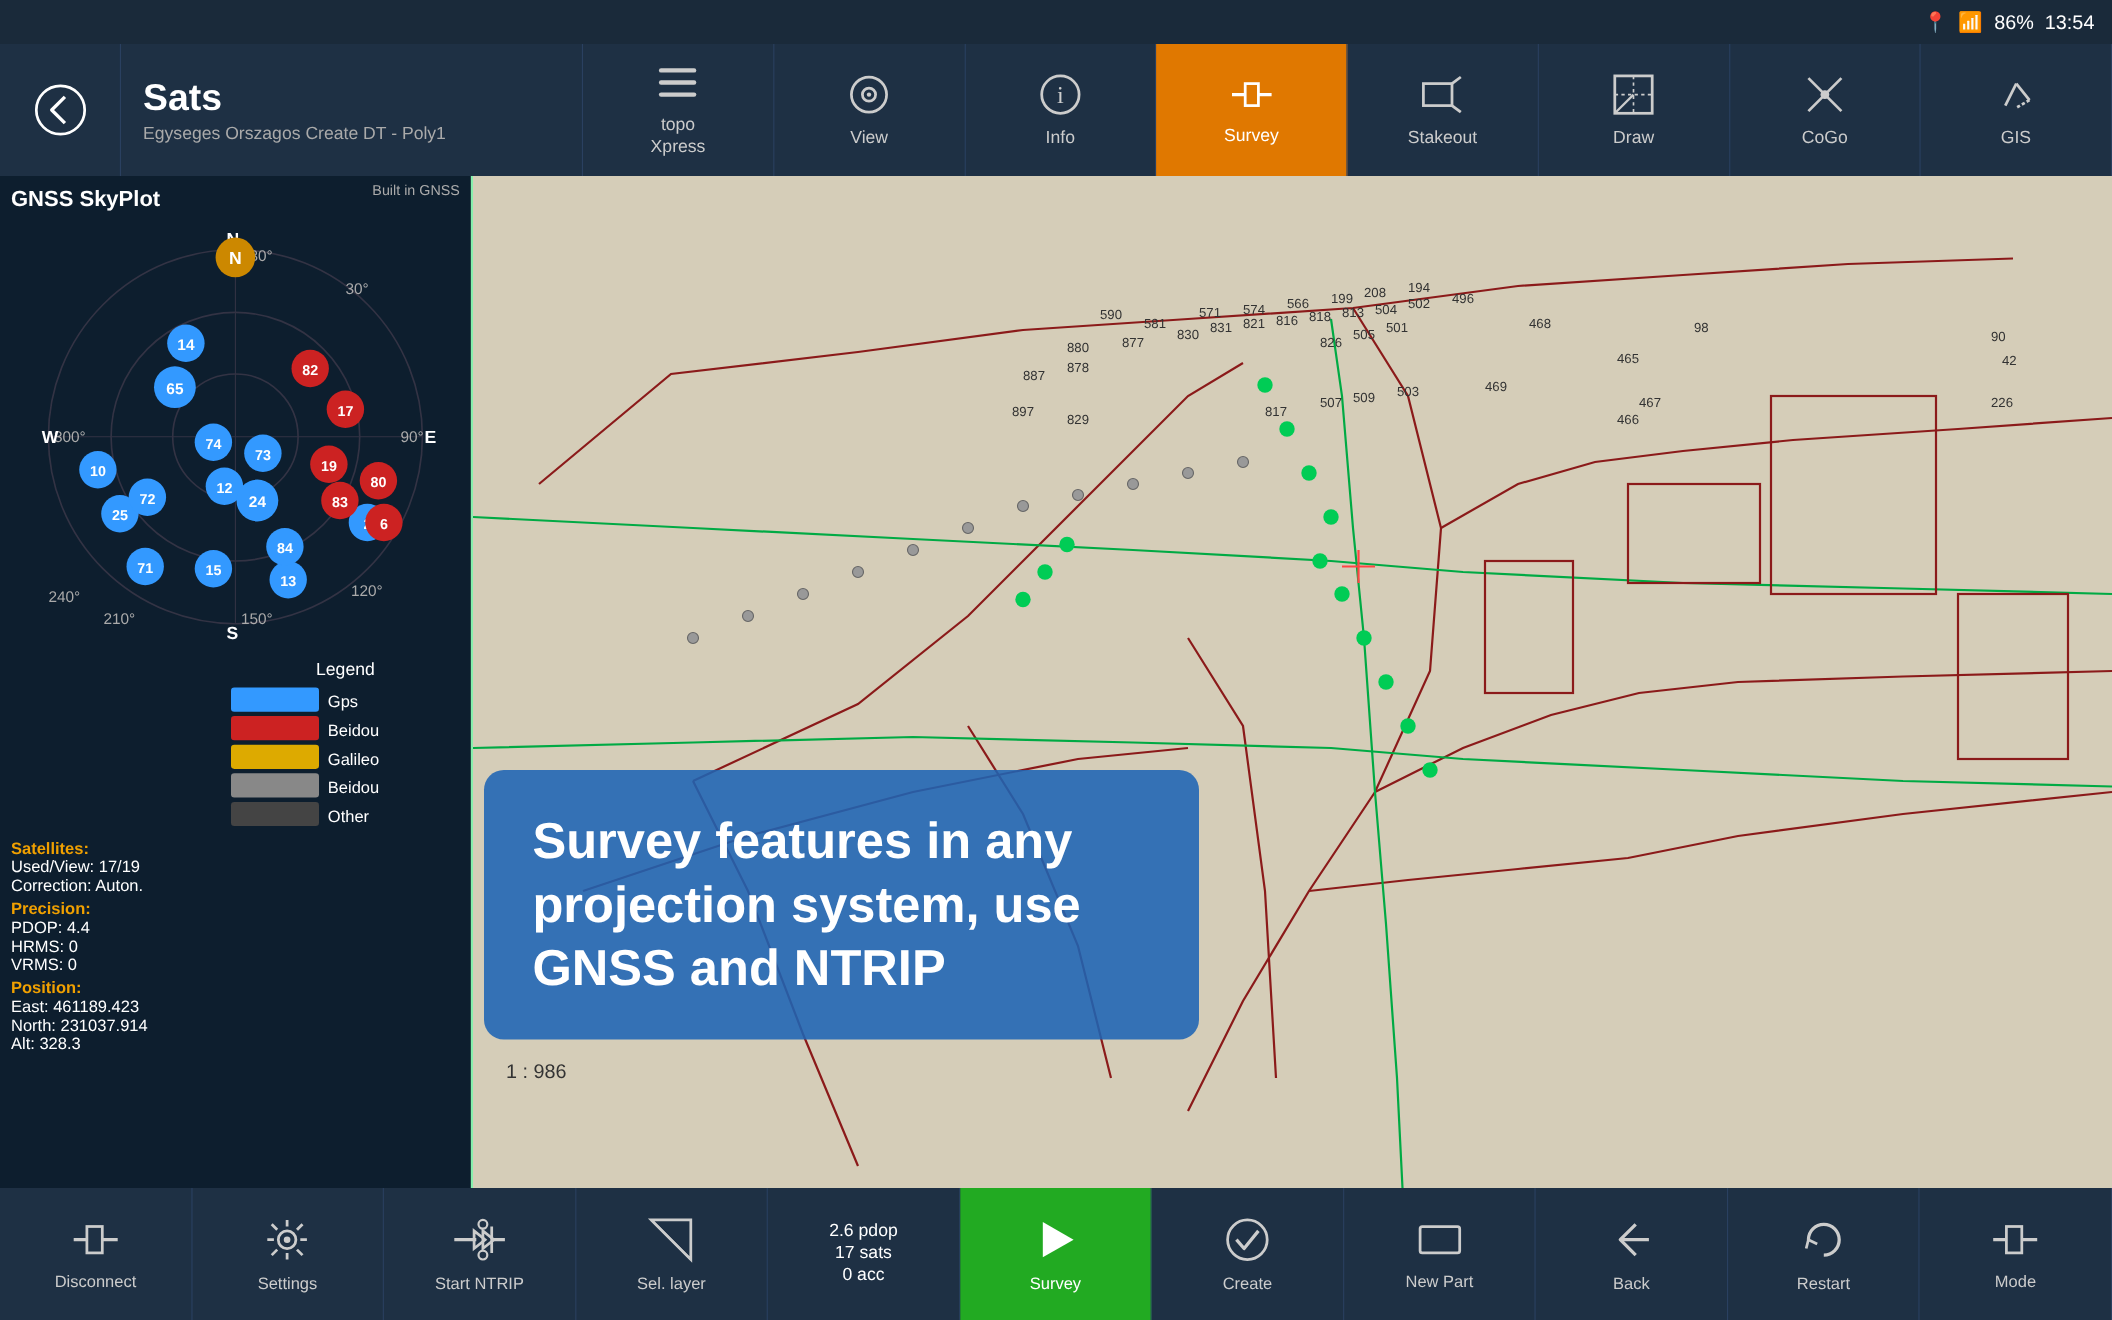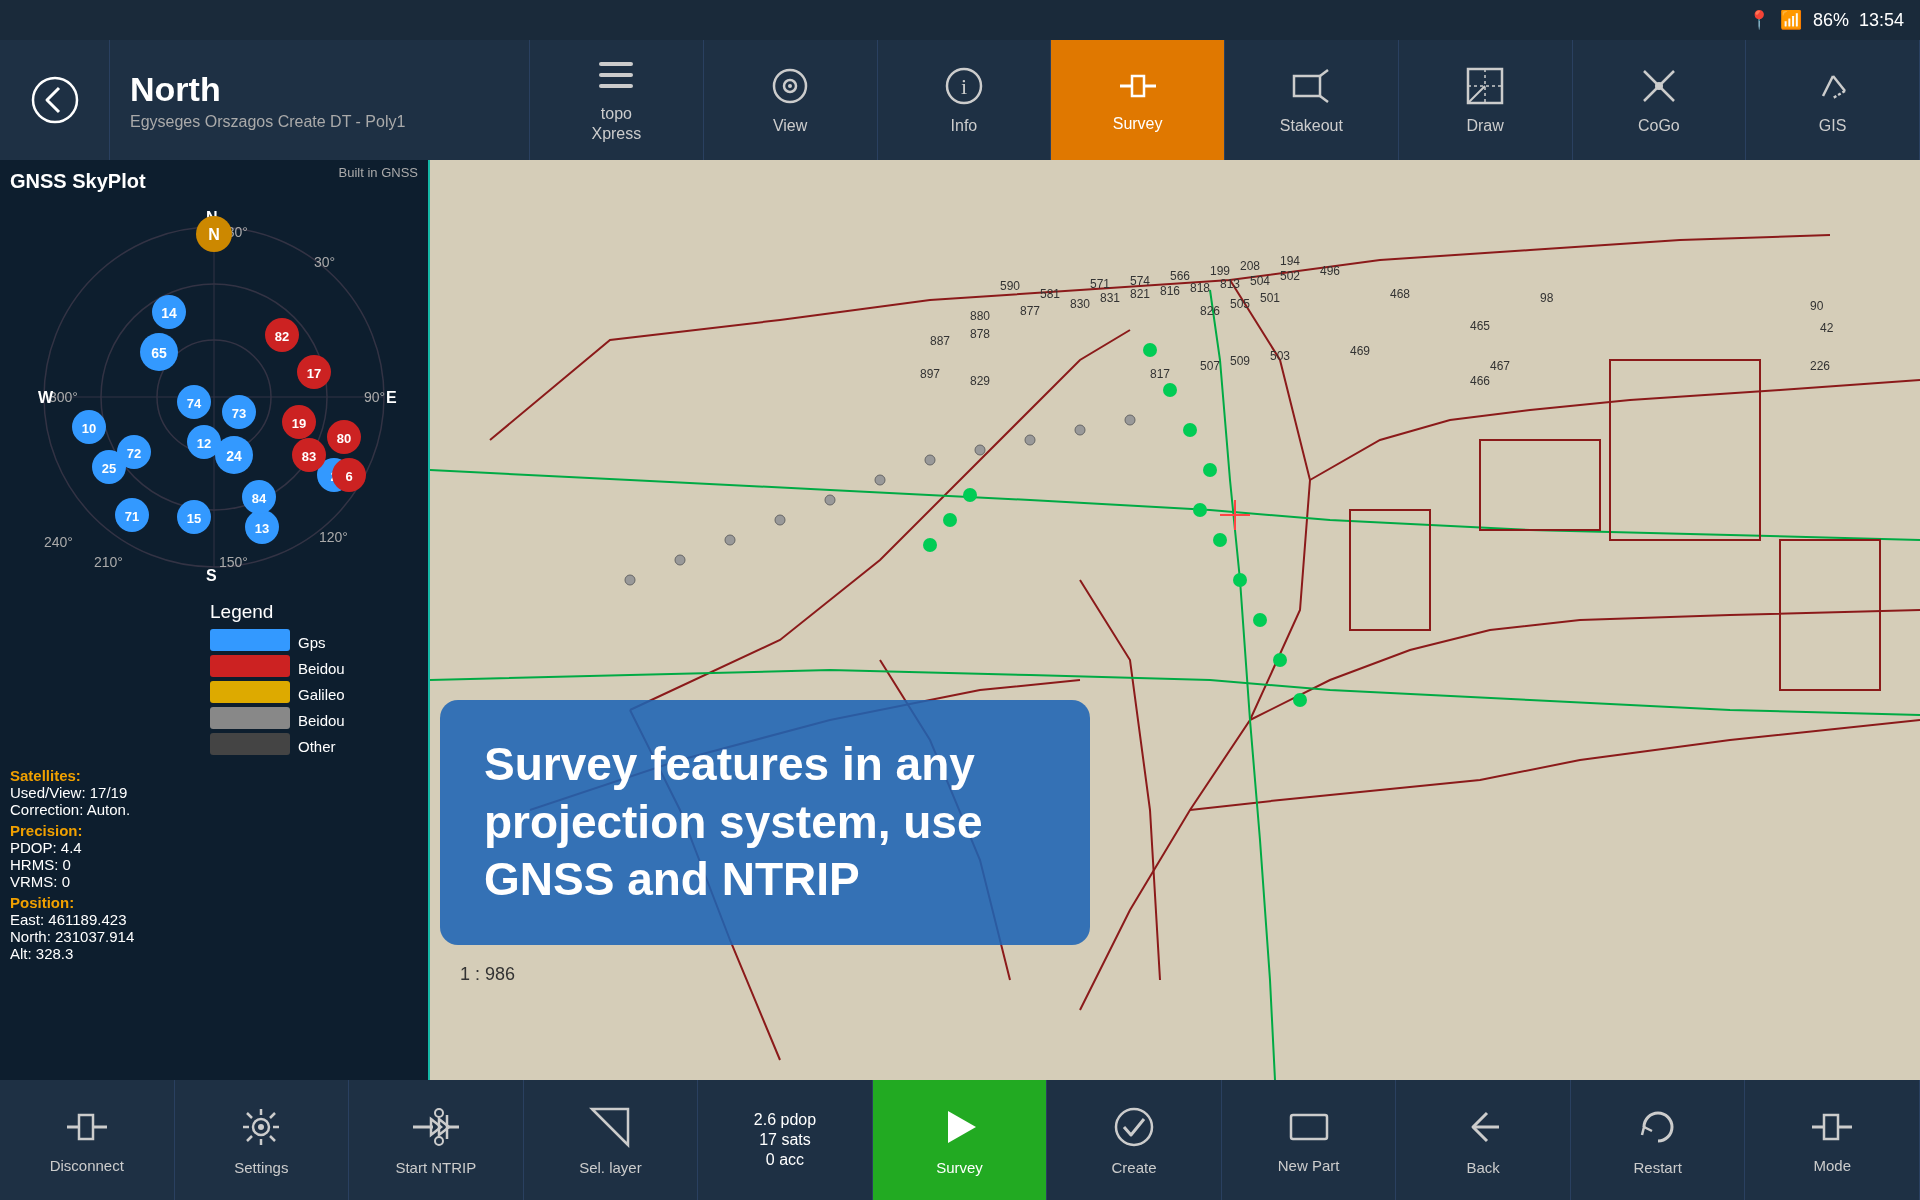--- a/index.html
+++ b/index.html
@@ -97,21 +97,21 @@
       height: 920px;
       display: flex;
       position: relative;
     }
 
     
     #left-panel {
       width: 430px;
       height: 100%;
       background: #0d1e2e;
-      border-right: 2px solid #14b8a6;
+      border-right: 2px solid #86efac;
       display: flex;
       flex-direction: column;
       padding: 10px;
       overflow: hidden;
     }
 
     #gnss-title {
       font-size: 20px;
       font-weight: bold;
       color: #fff;
@@ -135,24 +135,25 @@
     #skyplot-svg {
       width: 100%;
       height: 100%;
     }
 
     #legend-area {
       margin-top: 4px;
     }
 
     #legend-title {
-      font-size: 19px;
+      font-size: 16px;
       color: #fff;
       margin-bottom: 6px;
       margin-left: 200px;
+      text-align: center;
     }
 
     .legend-item {
       display: flex;
       align-items: flex-end;
       margin-left: 200px;
       margin-bottom: 4px;
       gap: 8px;
       font-size: 15px;
     }
@@ -253,21 +254,21 @@
 </div>
 
 <div id="toolbar">
   <div id="back-btn">
     <svg width="48" height="48" viewBox="0 0 48 48">
       <circle cx="24" cy="24" r="22" fill="none" stroke="#fff" stroke-width="2.5"></circle>
       <polyline points="28,12 16,24 28,36" fill="none" stroke="#fff" stroke-width="3" stroke-linejoin="round"></polyline>
     </svg>
   </div>
   <div id="app-title-area">
-    <div id="app-title">North</div>
+    <div id="app-title">Sats</div>
     <div id="app-subtitle">Egyseges Orszagos Create DT - Poly1</div>
   </div>
   <div id="toolbar-buttons">
 
     <div class="toolbar-btn">
       <span class="toolbar-icon">
         <svg width="40" height="36" viewBox="0 0 40 36">
             <rect x="3" y="5" width="34" height="4" rx="2" fill="#ccc"></rect>
             <rect x="3" y="16" width="34" height="4" rx="2" fill="#ccc"></rect>
             <rect x="3" y="27" width="34" height="4" rx="2" fill="#ccc"></rect>

